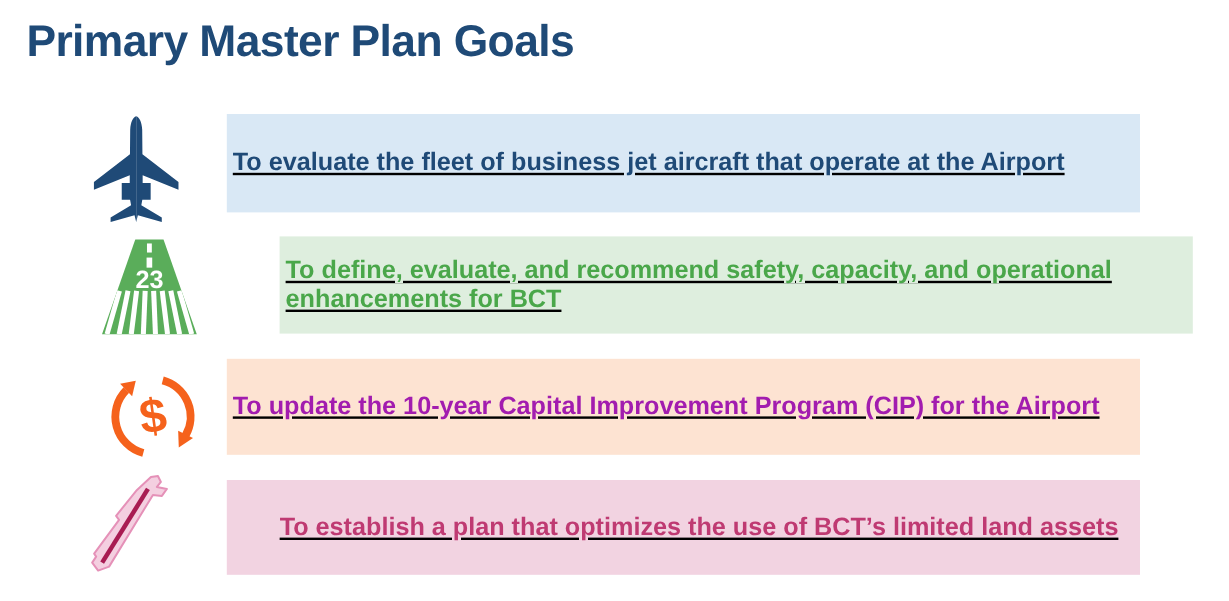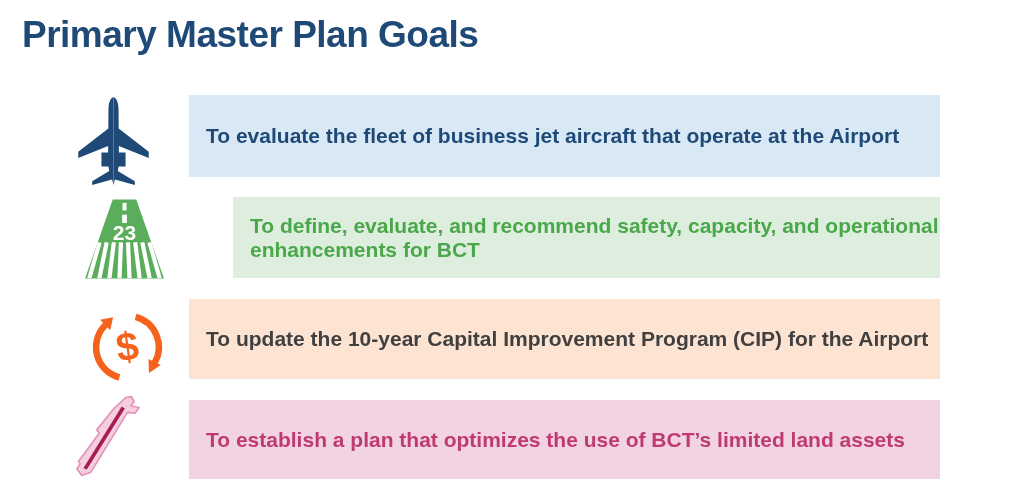--- a/index.html
+++ b/index.html
@@ -3,42 +3,43 @@
 <meta charset="utf-8">
 <style>
   html, body {
     margin: 0;
     padding: 0;
     background: #ffffff;
     font-family: "Liberation Sans", "DejaVu Sans", sans-serif;
   }
   .slide {
     position: relative;
-    width: 940px;
+    width: 1024px;
     height: 501px;
     background: #ffffff;
     overflow: hidden;
   }
   .title {
     position: absolute;
     left: 22px;
     top: 14px;
     margin: 0;
     font-size: 37px;
     font-weight: bold;
     letter-spacing: -0.5px;
   }
   .goal-box {
     position: absolute;
     left: 189px;
     width: 761px;
     display: flex;
     align-items: center;
     box-sizing: border-box;
-    padding: 0 18px 0 17px;
+    padding: 0 18px 0 5px;
+    text-decoration: underline;
   }
   .goal-text {
     font-size: 21px;
     font-weight: bold;
     line-height: 1.14;
     white-space: pre-line;
   }
   .goal-icon {
     position: absolute;
     display: block;
@@ -109,25 +110,25 @@
       <path d="M 40.7 86.8 A 36 36 0 0 1 24.5 26.5"></path>
       <path d="M 59.3 17.2 A 36 36 0 0 1 81.2 70"></path>
     </g>
     <g fill="currentColor">
       <polygon points="33.5,17.5 30,32.5 18.5,20.5"></polygon>
       <polygon points="74.7,81.5 88.3,72.5 74.1,65.5"></polygon>
     </g>
     <text x="50" y="67" font-size="46" font-weight="bold" text-anchor="middle" fill="currentColor" font-family="Liberation Sans, sans-serif" transform="rotate(-8 50 52)">$</text>
   </svg>
   <div class="goal-box box-3" style="background: rgb(253, 227, 210);">
-    <div class="goal-text" style="color: #404040;">To update the 10-year Capital Improvement Program (CIP) for the Airport</div>
+    <div class="goal-text" style="color: #a21caf;">To update the 10-year Capital Improvement Program (CIP) for the Airport</div>
   </div>
 
   <svg class="goal-icon icon-parcel" viewBox="0 0 100 100">
     <path d="M 13 97 L 7 89 L 11 83 L 9 80 L 34 46 L 31 42 L 52 16 L 66 3
              L 73 2 L 76 8 L 72 13 L 82 15 L 77 22 L 68 21 L 24 93 Z" stroke-width="2" stroke-linejoin="round" style="fill: rgb(244, 207, 224); stroke: rgb(229, 145, 184);"></path>
     <line x1="17" y1="89" x2="63" y2="15" stroke-width="4.5" style="stroke: rgb(168, 28, 82);"></line>
   </svg>
-  <div class="goal-box box-4" style="background: rgb(242, 211, 225);">
+  <div class="goal-box box-4" style="background: rgb(242, 211, 225); justify-content: flex-end;">
     <div class="goal-text" style="color: rgb(191, 58, 114);">To establish a plan that optimizes the use of BCT’s limited land assets</div>
   </div>
 
 </div>
 
 </body></html>

